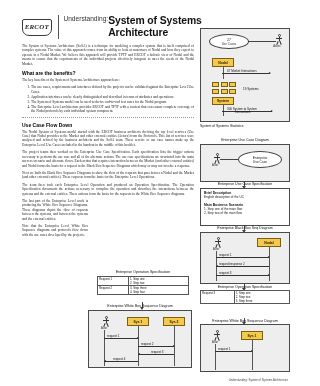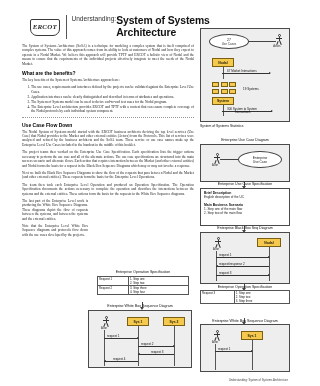--- a/index.html
+++ b/index.html
@@ -7,21 +7,21 @@
   body {
     width:298px; height:386px;
     background:#ffffff;
     font-family:"Liberation Serif", serif;
     color:#1a1a1a;
     overflow:hidden;
     position:relative;
   }
 
   
-  .header { position:absolute; left:22px; top:14px; width:180px; height:26px; display:flex; align-items:center;margin-left:8px; }
+  .header { position:absolute; left:22px; top:14px; width:180px; height:26px; display:flex; align-items:center; }
   .logo { width:42px; height:17px; border:1.2px solid #3a3a3a; border-radius:2px 2px 7px 7px; display:flex; align-items:center; justify-content:center; background:#fff; }
   .logo-text { font-family:"Liberation Serif", serif; font-style:italic; font-weight:bold; font-size:7px; letter-spacing:.2px; color:#2b2b2b; }
   .hdr-rule { width:1.2px; background:#555; height:24px; margin:0 5px 0 6px; }
   .hdr-titles { display:flex; justify-content:flex-start; }
   .hdr-sub { font-family:"Liberation Sans", sans-serif; font-size:6.6px; color:#333; line-height:8px; }
   .hdr-main { font-family:"Liberation Sans", sans-serif; font-weight:bold; font-size:10.4px; color:#111; line-height:12px; letter-spacing:-.1px; }
 
   
   .col-left { position:absolute; left:22px; top:44px; width:172px; }
   .para { font-size:3.5px; line-height:4.4px; text-align:justify; margin:0 0 3px 0; color:#1f1f1f; }

